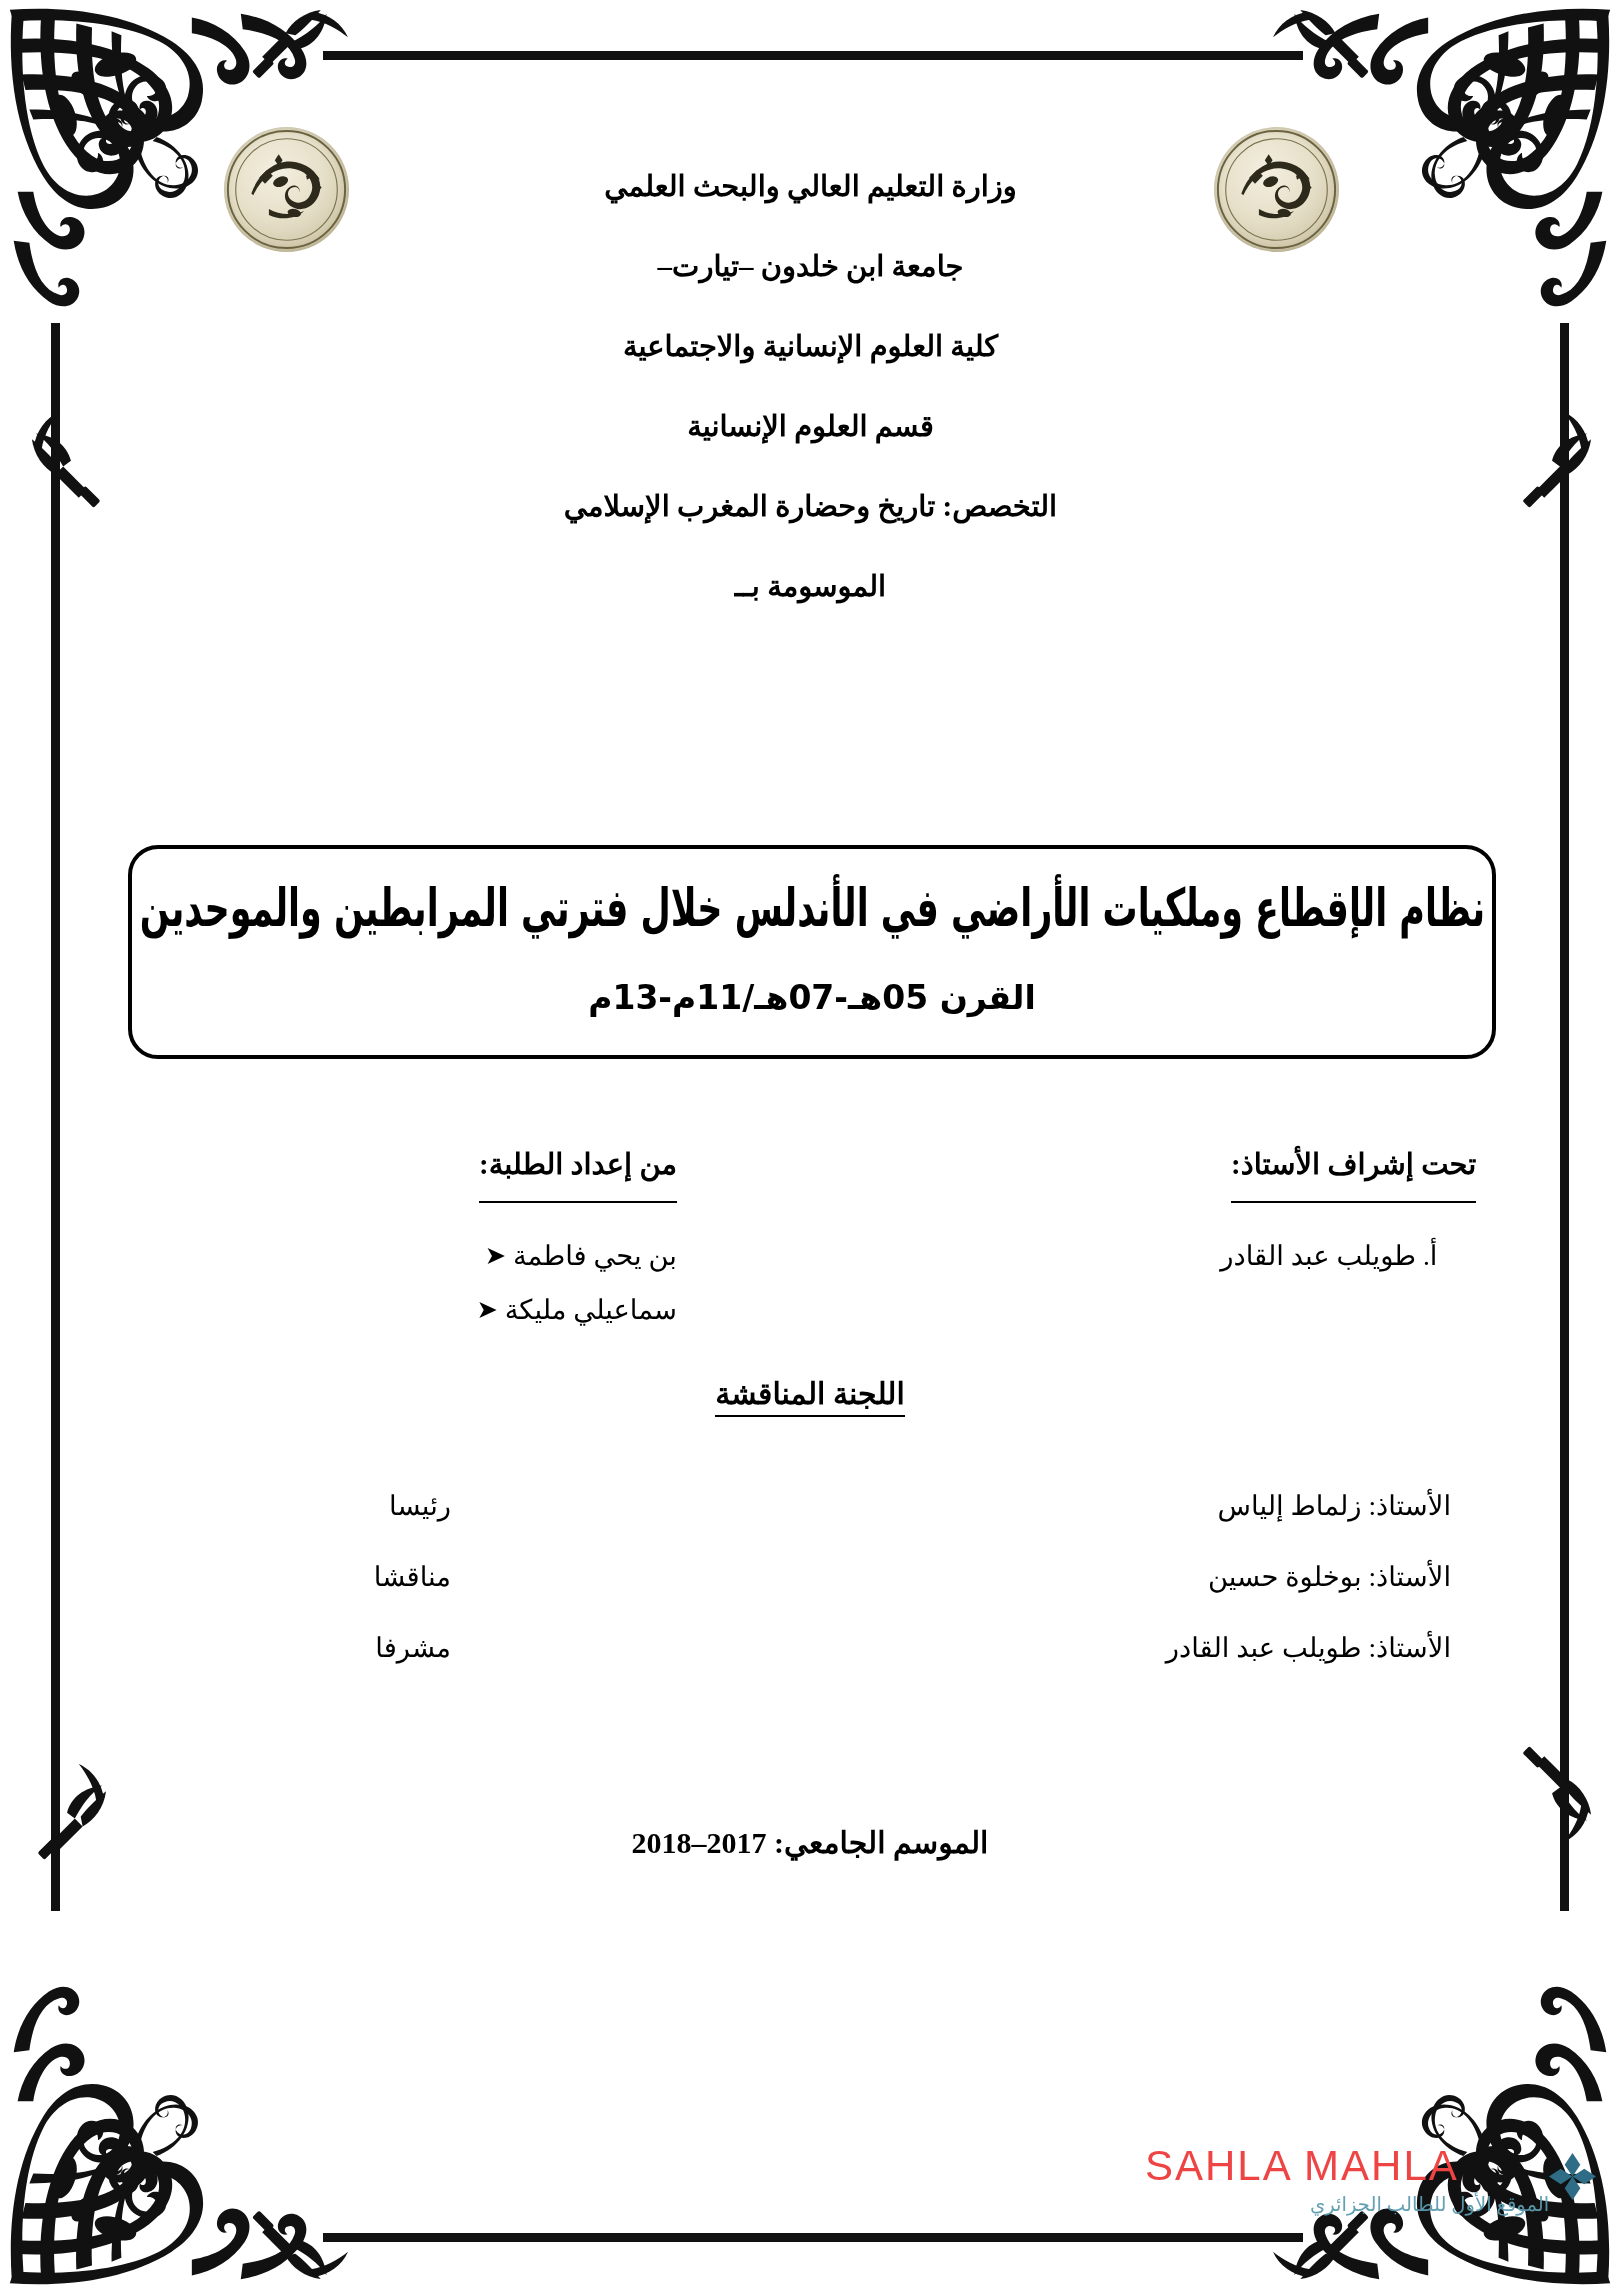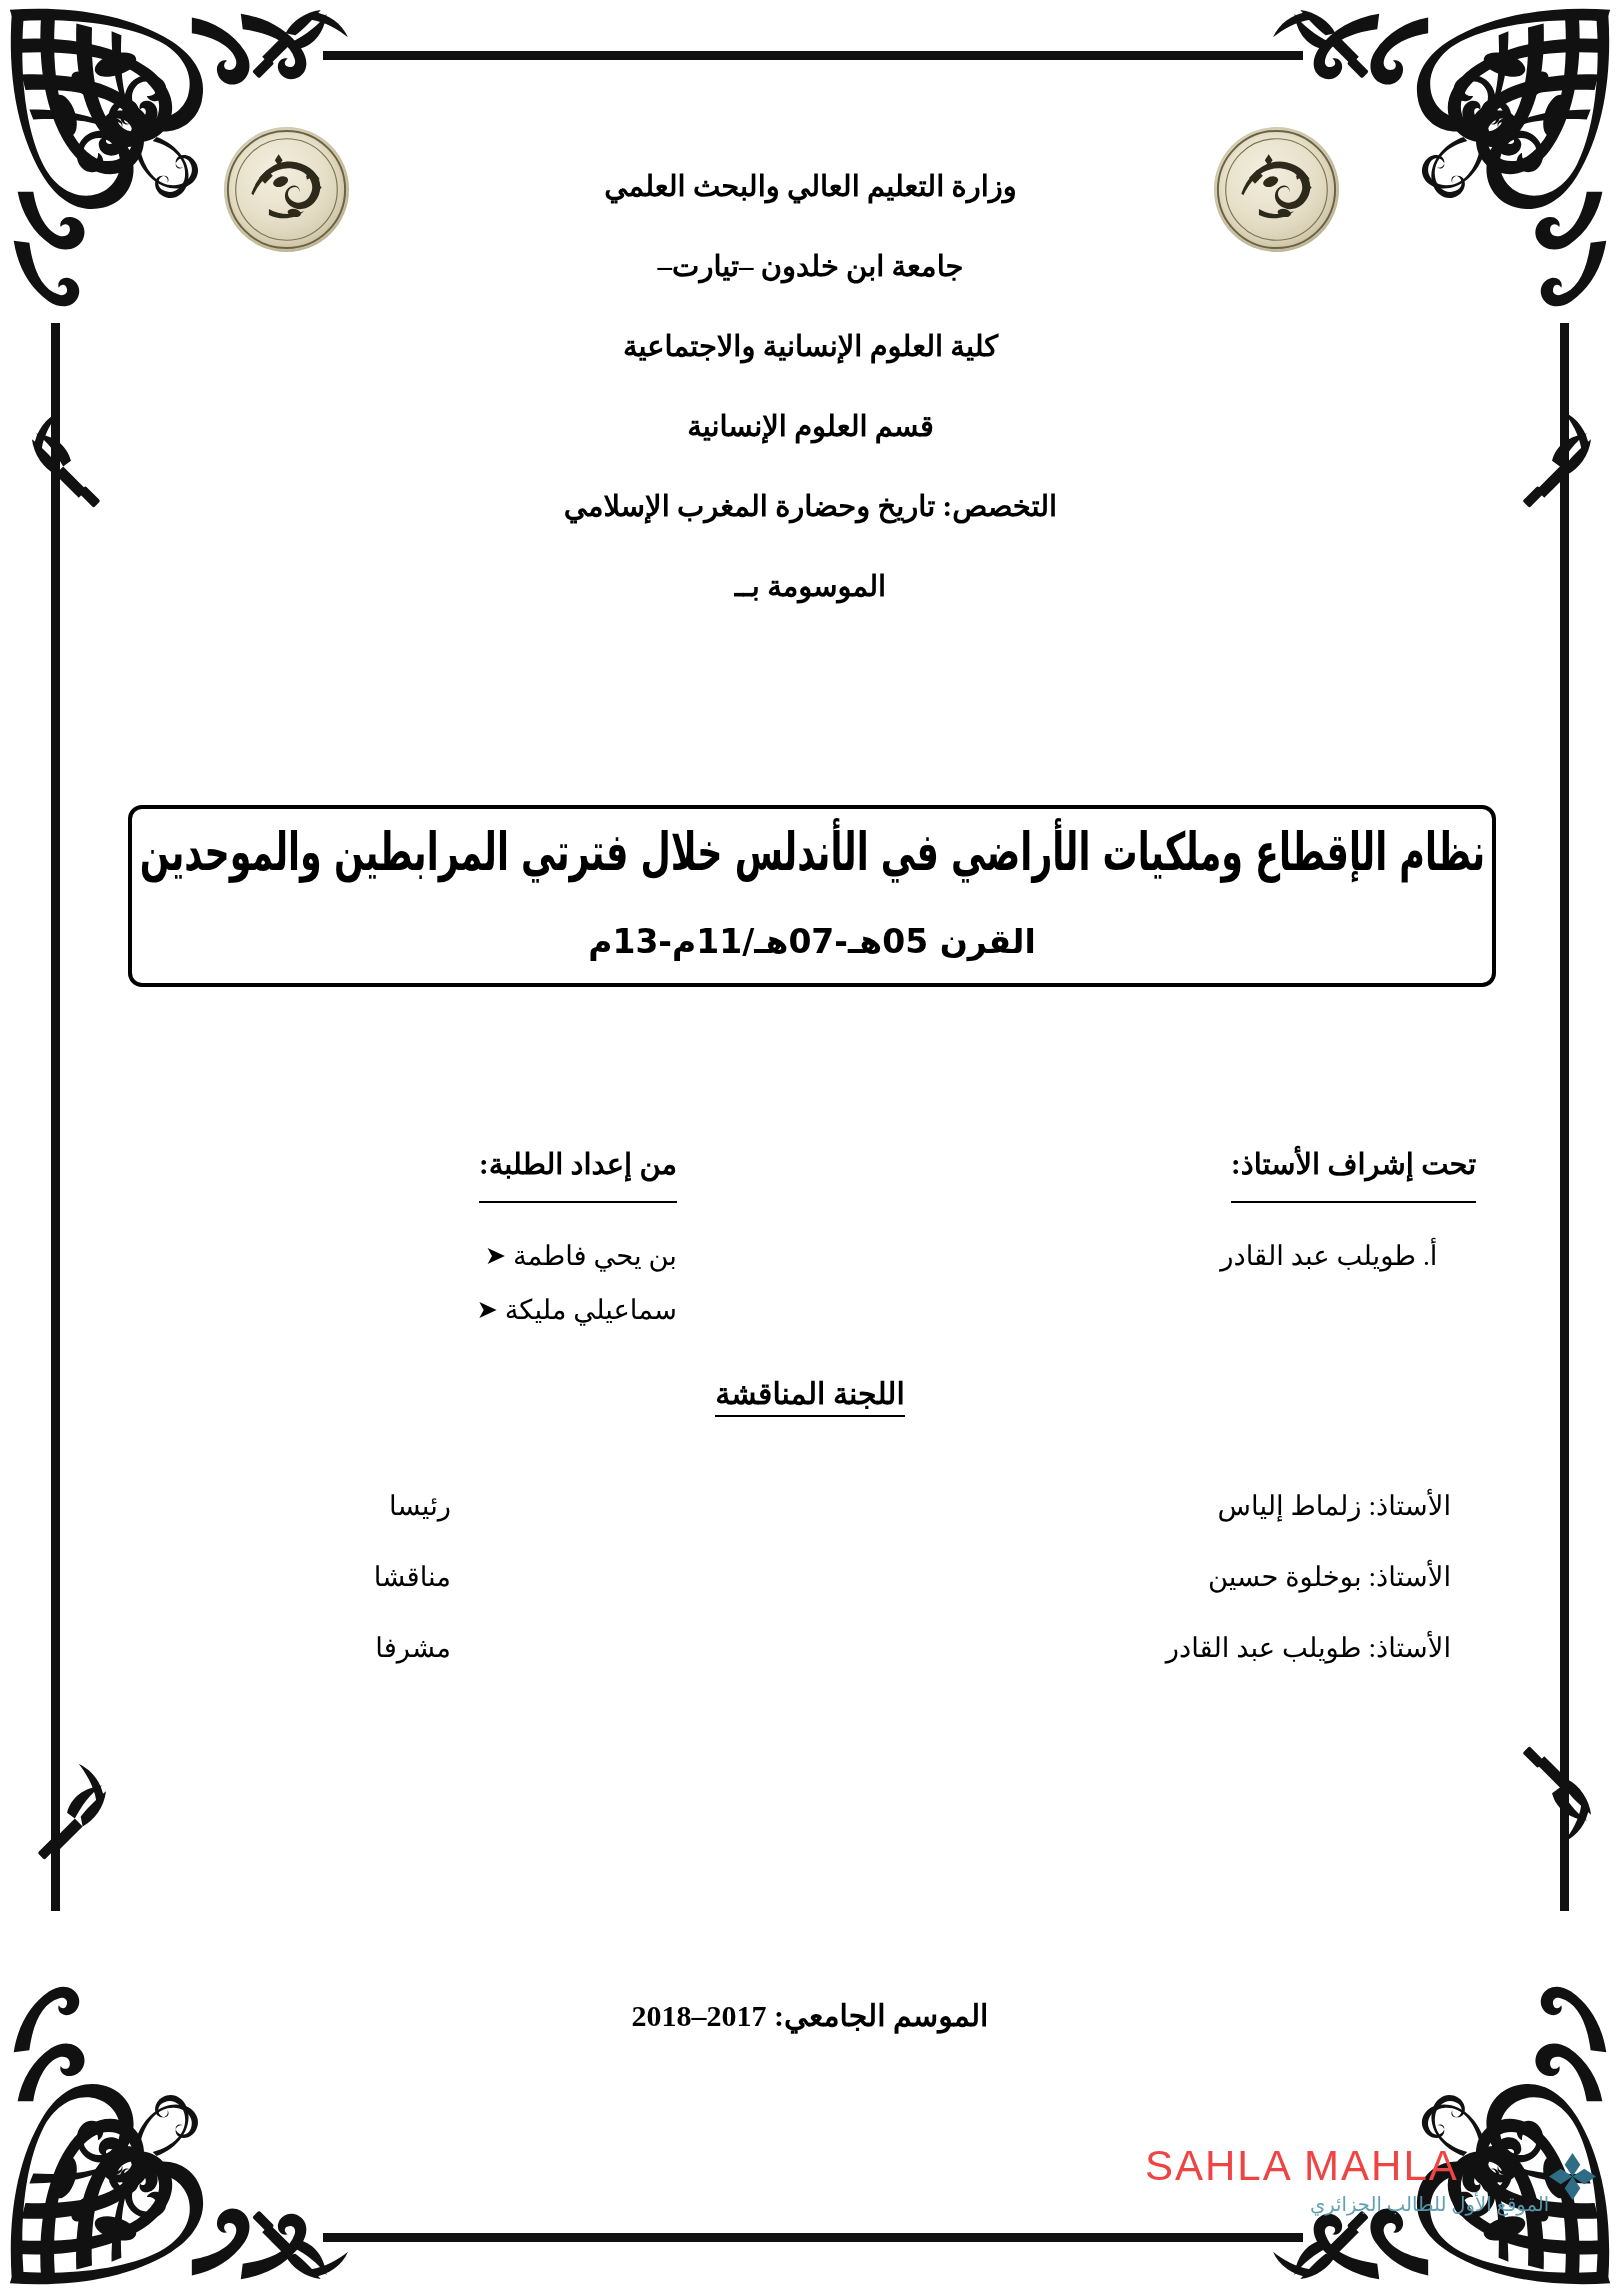--- a/index.html
+++ b/index.html
@@ -81,25 +81,25 @@
     font-weight: bold;
     line-height: 1.0;
     margin: 0 0 51px 0;
     letter-spacing: 0;
   }
 
   
   .title-box {
     position: absolute;
     left: 128px;
-    top: 805px;
+    top: 845px;
     width: 1368px;
-    height: 182px;
+    height: 214px;
     border: 4.9px solid #000000;
-    border-radius: 14px;
+    border-radius: 30px;
     box-sizing: border-box;
     display: flex;
     flex-direction: column;
     align-items: center;
     justify-content: center;
   }
   .title-main {
     font-family: "DejaVu Sans", sans-serif;
     font-weight: bold;
     font-size: 36px;
@@ -177,21 +177,21 @@
     margin-bottom: 39px;
     font-size: 27.4px;
   }
   .jury-role { width: 196px; text-align: right; }
   .jury-name { text-align: right; white-space: nowrap; }
 
   
   .year-line {
     position: absolute;
     left: 0;
-    top: 1998px;
+    top: 1825px;
     width: 1620px;
     text-align: center;
     font-size: 30px;
     font-weight: bold;
   }
 
   
   .watermark {
     position: absolute;
     left: 1145px;

